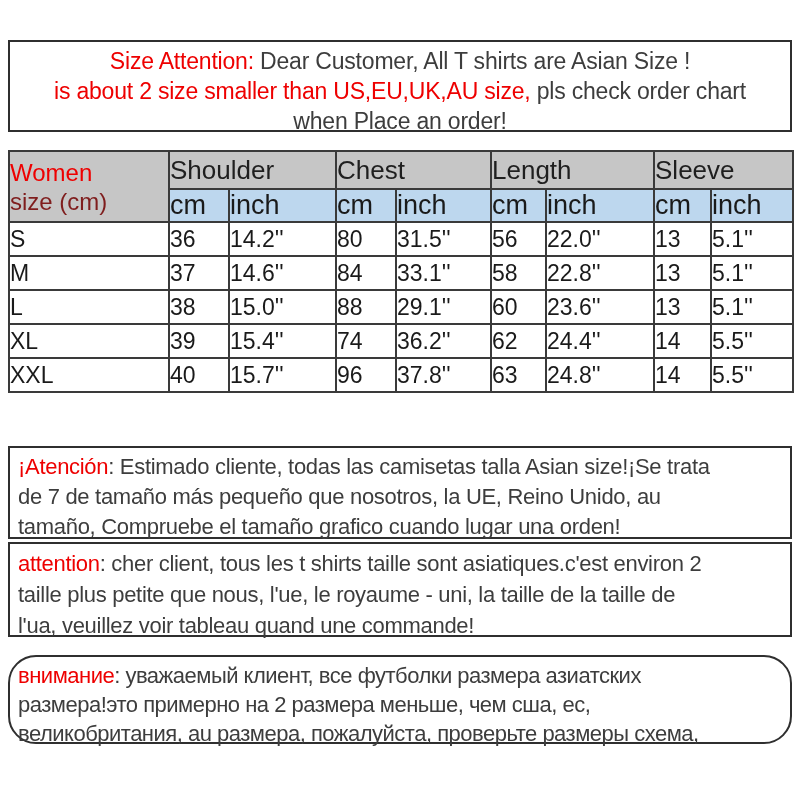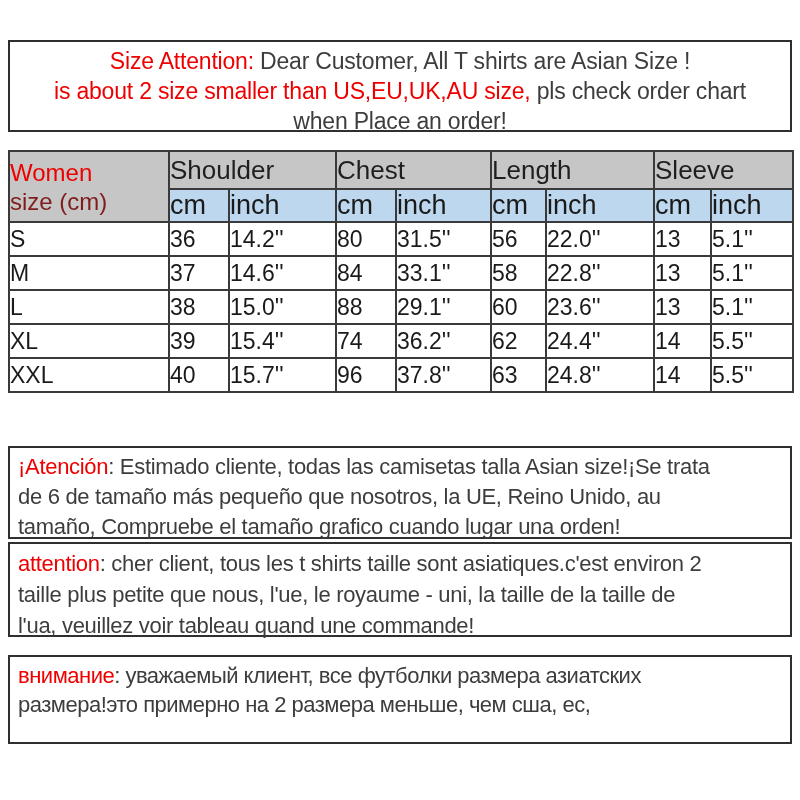--- a/index.html
+++ b/index.html
@@ -23,21 +23,21 @@
     background: #ffffff;
     color: #3d3d3d;
     padding: 4px 8px 0 8px;
   }
   .notice .line {
     white-space: nowrap;
   }
   #notice-en { top: 40px;  height: 92px; font-size: 23px; line-height: 30px; letter-spacing: -0.2px; text-align: center; }
   #notice-es { top: 414px; height: 93px; font-size: 22px; line-height: 30px; letter-spacing: -0.3px; margin-top: 32px; }
   #notice-fr { top: 542px; height: 95px; font-size: 22px; line-height: 31px; letter-spacing: -0.3px; }
-  #notice-ru { top: 655px; height: 89px; font-size: 22px; line-height: 29px; letter-spacing: -0.5px; }
+  #notice-ru { top: 655px; height: 89px; font-size: 22px; line-height: 29px; letter-spacing: -0.5px; border-radius: 28px; }
   .red { color: #ee0000; }
 
   table.size-table {
     position: absolute;
     left: 8px; top: 150px;
     width: 784px;
     border-collapse: collapse;
     table-layout: fixed;
     background: #ffffff;
   }
@@ -171,28 +171,29 @@
       <td>63</td>
       <td>24.8''</td>
       <td>14</td>
       <td>5.5''</td>
     </tr>
   </tbody>
     </table>
 
   <div class="notice" id="notice-es">
     <div class="line"><span class="red">¡Atención</span><span>: Estimado cliente, todas las camisetas talla Asian size!¡Se trata</span></div>
-    <div class="line"><span>de 6 de tamaño más pequeño que nosotros, la UE, Reino Unido, au</span></div>
+    <div class="line"><span>de 7 de tamaño más pequeño que nosotros, la UE, Reino Unido, au</span></div>
     <div class="line"><span>tamaño, Compruebe el tamaño grafico cuando lugar una orden!</span></div>
   </div>
 
   <div class="notice" id="notice-fr">
     <div class="line"><span class="red">attention</span><span>: cher client, tous les t shirts taille sont asiatiques.c'est environ 2</span></div>
     <div class="line"><span>taille plus petite que nous, l'ue, le royaume - uni, la taille de la taille de</span></div>
     <div class="line"><span>l'ua, veuillez voir tableau quand une commande!</span></div>
   </div>
 
   <div class="notice" id="notice-ru">
     <div class="line"><span class="red">внимание</span><span>: уважаемый клиент, все футболки размера азиатских</span></div>
     <div class="line"><span>размера!это примерно на 2 размера меньше, чем сша, ес,</span></div>
+    <div class="line"><span>великобритания, au размера, пожалуйста, проверьте размеры схема,</span></div>
   </div>
 
 </div>
 
 </body></html>

